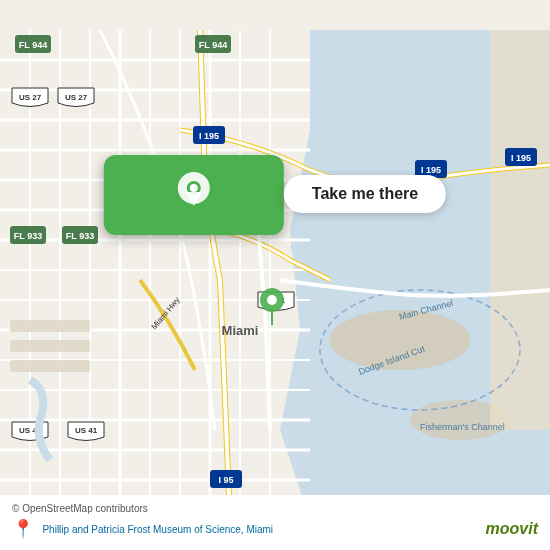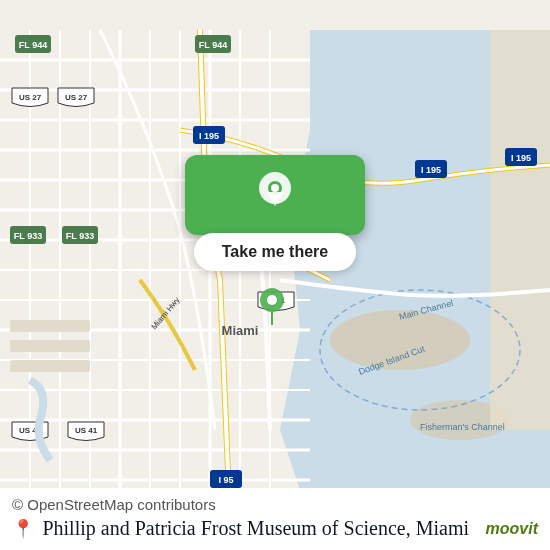--- a/index.html
+++ b/index.html
@@ -18,36 +18,35 @@
       position: absolute;
       bottom: 0;
       left: 0;
       right: 0;
       background: white;
       padding: 8px 12px 10px 12px;
       z-index: 100;
     }
 
     #attribution {
-      font-size: 15px;
+      font-size: 10px;
       color: #555;
       margin-bottom: 4px;
     }
 
     #location-row {
       display: flex;
       align-items: center;
       gap: 8px;
     }
 
     #location-name {
-      font-size: 20px;
-      color: #0f172a;
+      font-size: 10px;
+      color: #0369a1;
       flex: 1;
-      font-family: Liberation Serif, serif;
     }
 
     .moovit-logo {
       display: flex;
       align-items: center;
       gap: 3px;
     }
 
     .moovit-text {
       font-size: 16px;
@@ -57,21 +56,21 @@
     }
 
     
     #cta-card {
       position: absolute;
       top: 155px;
       left: 50%;
       transform: translateX(-50%);
       z-index: 50;
       display: flex;
-      flex-direction: column;
+      flex-direction: row;
       align-items: center;
       gap: 0;
     }
 
     #green-box {
       background: #4CAF50;
       border-radius: 12px;
       width: 180px;
       height: 80px;
       display: flex;

